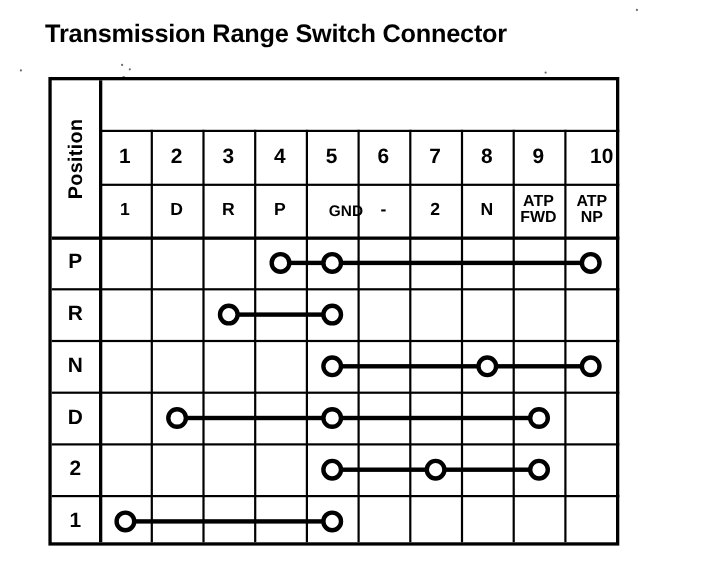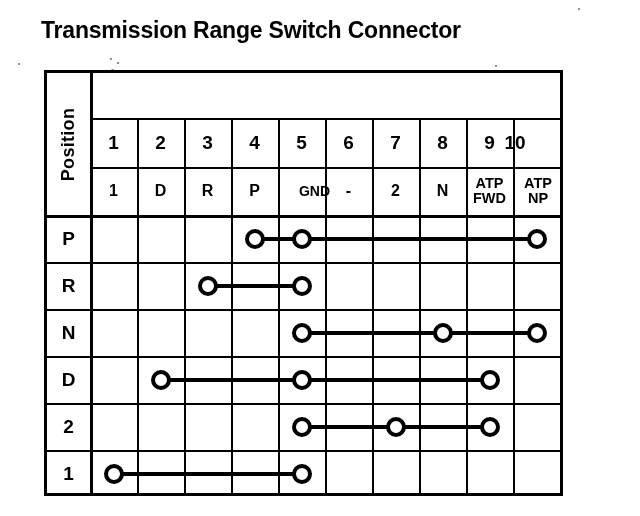--- a/index.html
+++ b/index.html
@@ -188,21 +188,21 @@
 
     <div class="cell term-num" style="left:43px;width:47px;">1</div>
     <div class="cell term-num" style="left:90px;width:47px;">2</div>
     <div class="cell term-num" style="left:137px;width:47px;">3</div>
     <div class="cell term-num" style="left:184px;width:47px;">4</div>
     <div class="cell term-num" style="left:231px;width:47px;">5</div>
     <div class="cell term-num" style="left:278px;width:47px;">6</div>
     <div class="cell term-num" style="left:325px;width:47px;">7</div>
     <div class="cell term-num" style="left:372px;width:47px;">8</div>
     <div class="cell term-num" style="left:419px;width:47px;">9</div>
-    <div class="cell term-num" style="left:443px;width:50px;">10</div>
+    <div class="cell term-num" style="left:475px;width:50px;">10</div>
 
     <div class="cell term-sig" style="left:43px;width:47px;">1</div>
     <div class="cell term-sig" style="left:90px;width:47px;">D</div>
     <div class="cell term-sig" style="left:137px;width:47px;">R</div>
     <div class="cell term-sig" style="left:184px;width:47px;">P</div>
     <div class="cell term-sig small" style="left:231px;width:47px;">GND</div>
     <div class="cell term-sig" style="left:278px;width:47px;">-</div>
     <div class="cell term-sig" style="left:325px;width:47px;">2</div>
     <div class="cell term-sig" style="left:372px;width:47px;">N</div>
     <div class="cell term-sig two-line" style="left:419px;width:47px;">

